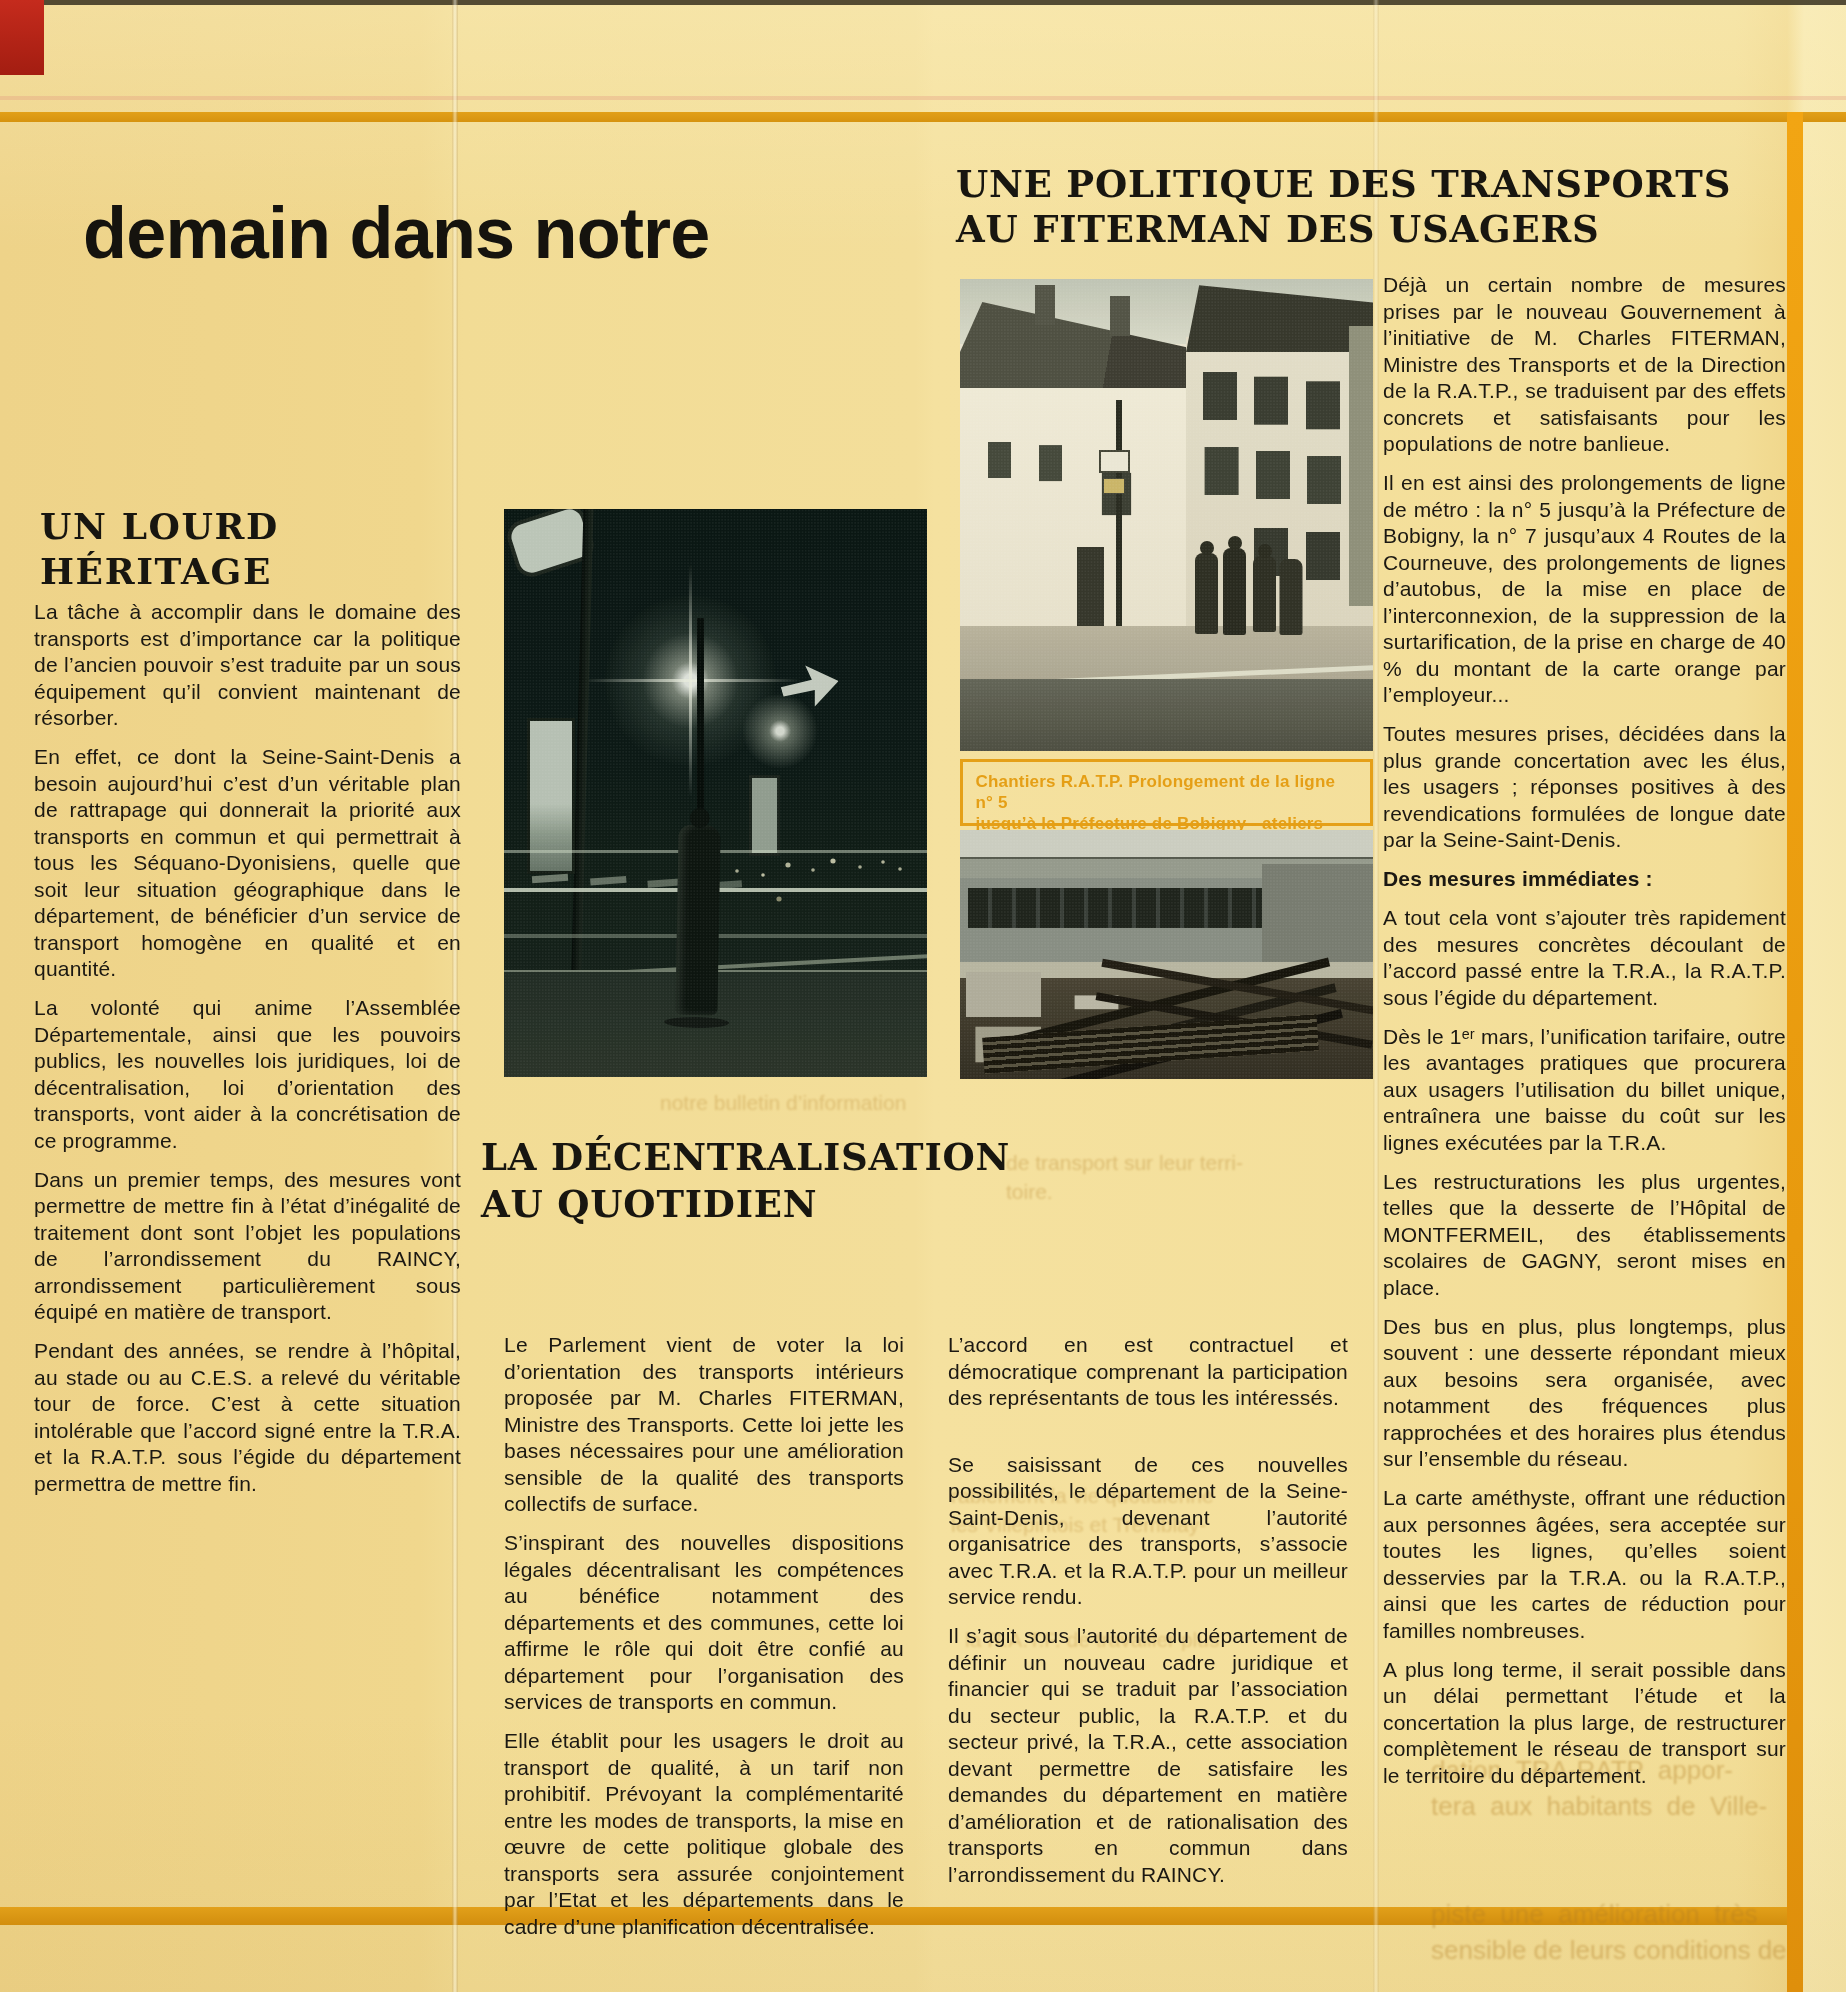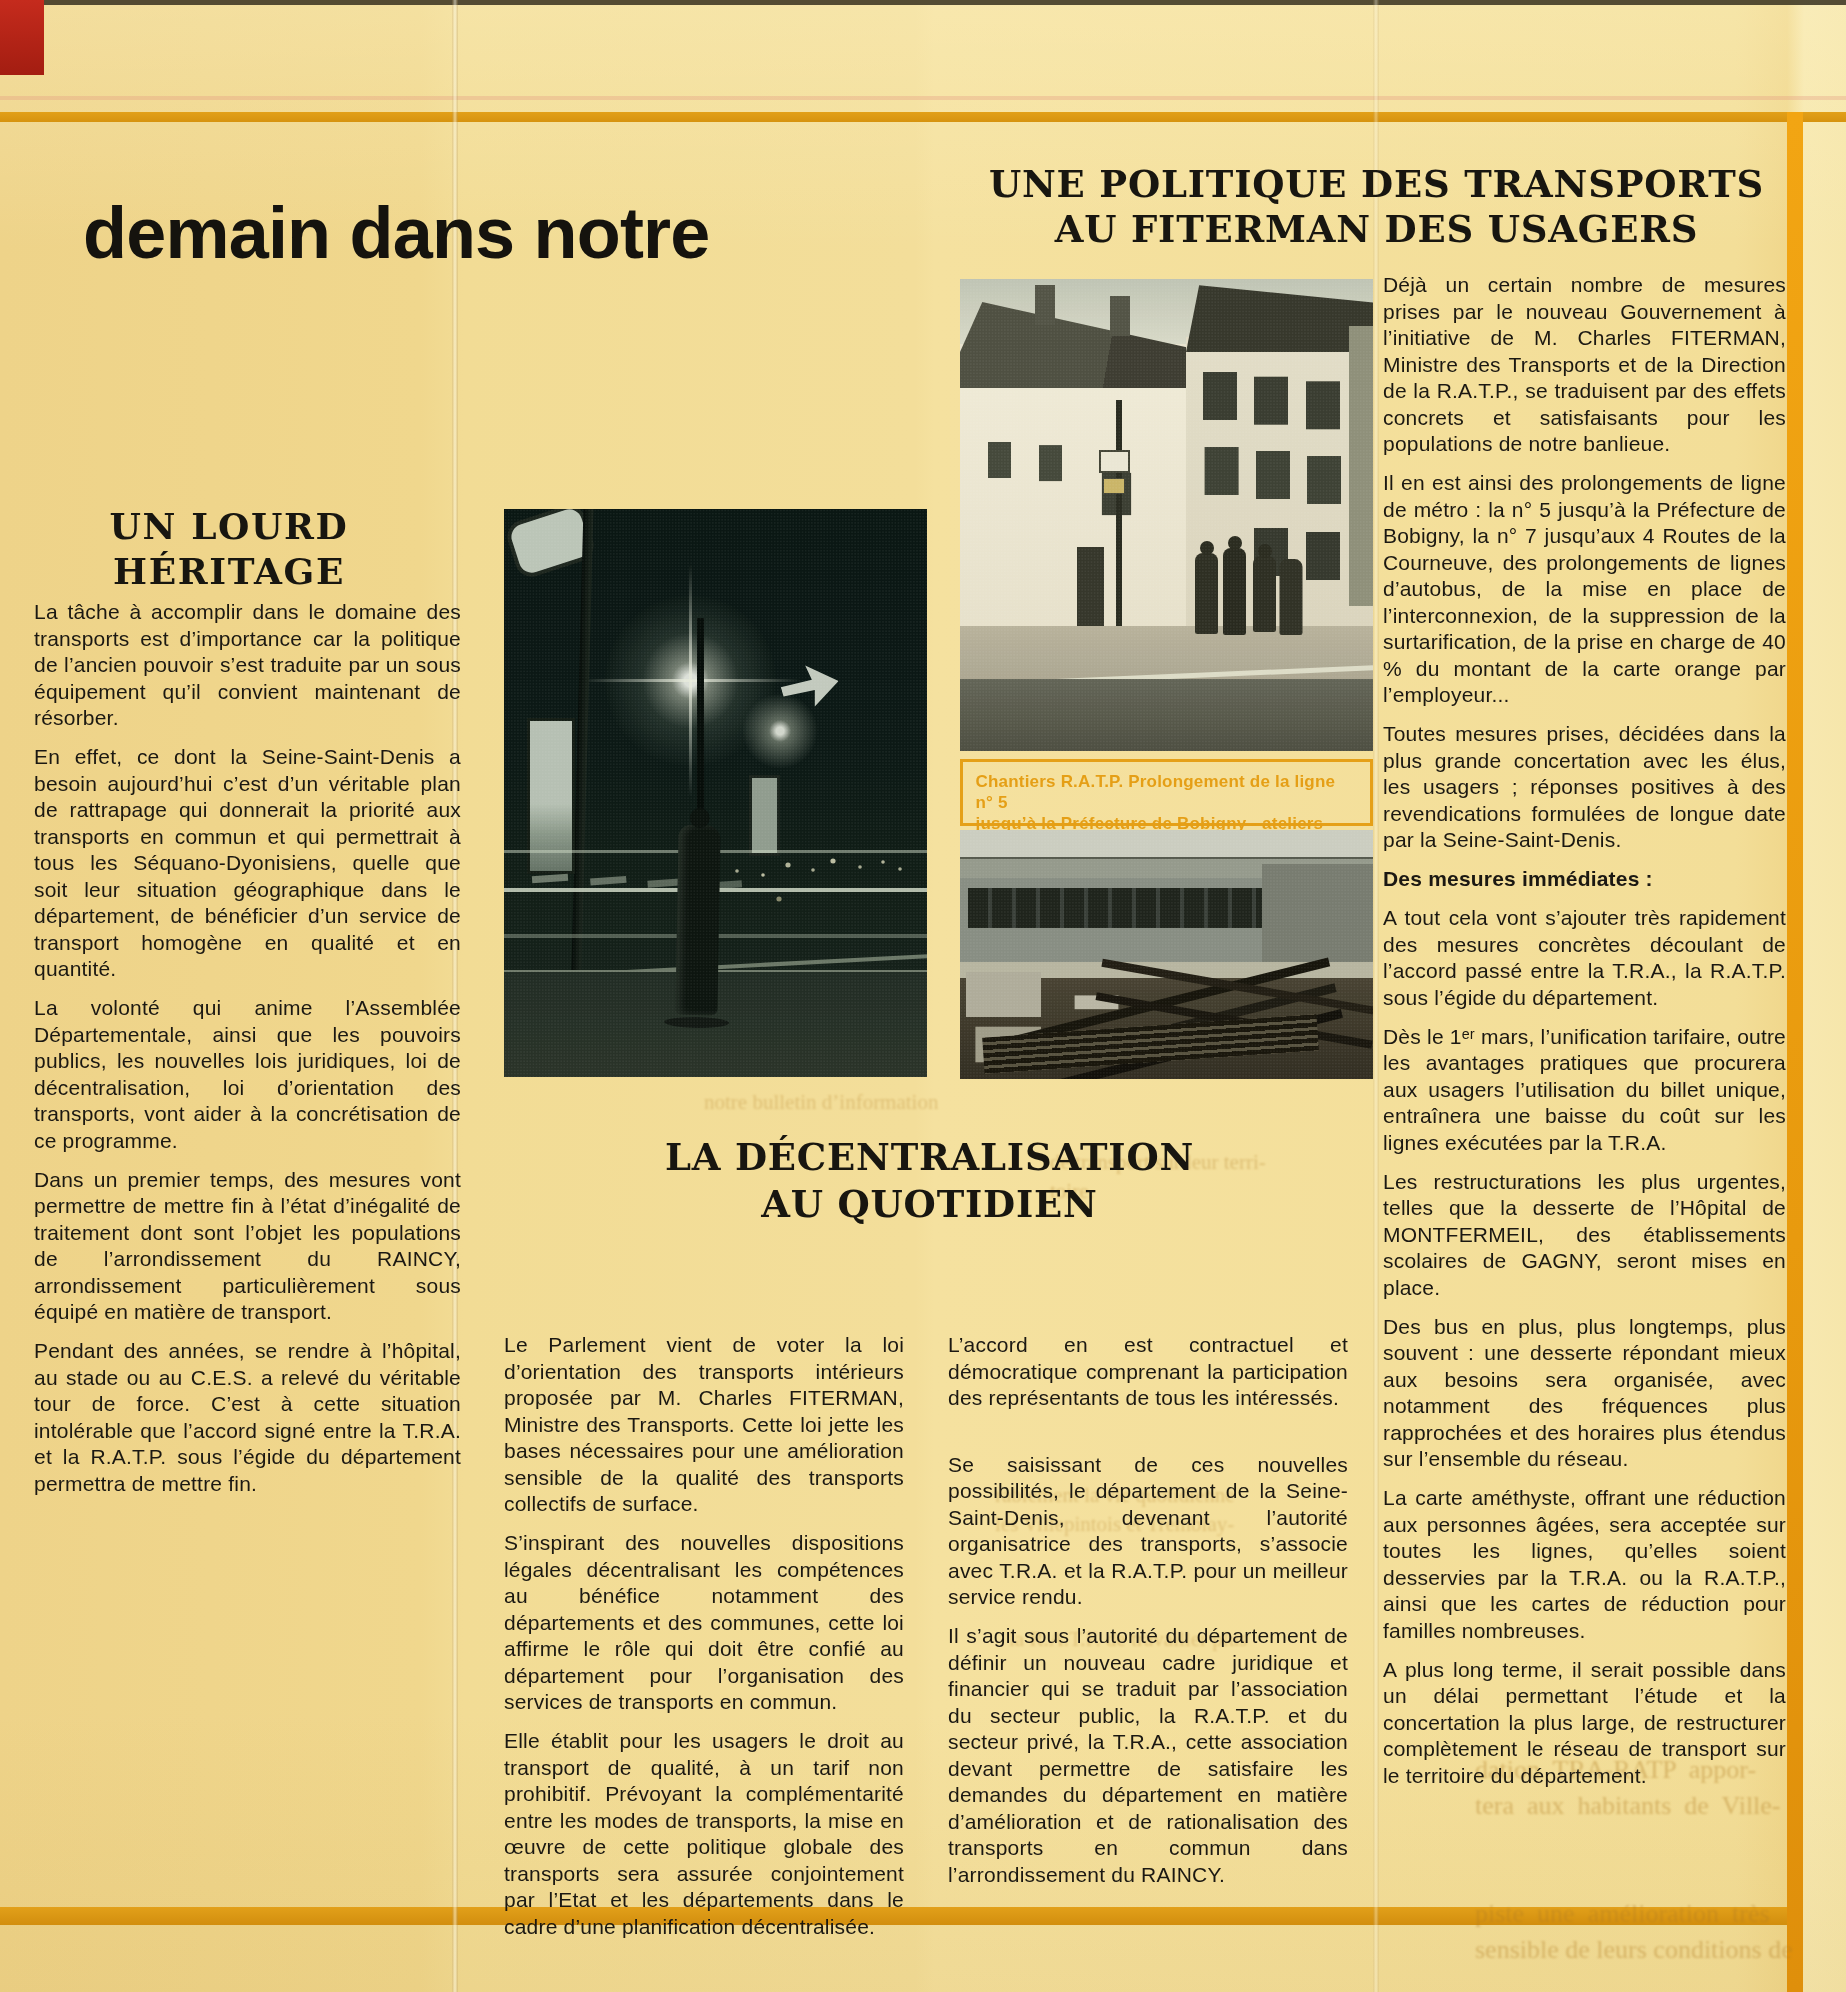--- a/index.html
+++ b/index.html
@@ -18,32 +18,32 @@
   .red-corner{left:0;top:0;width:44px;height:75px;background:linear-gradient(180deg,#c52b1d,#a31d11);}
   .pink-line{left:0;top:96px;width:100%;height:3.9px;background:rgba(226,150,128,.32);}
   .rule-top{left:0;top:112px;width:100%;height:10px;background:linear-gradient(180deg,#e2a019,#d6930f);}
   .rule-bottom{left:0;top:1907px;width:1796px;height:18px;background:linear-gradient(180deg,#e2a01a,#d28e0e);}
   .band-right{left:1787px;top:112px;width:15.6px;height:1880px;background:linear-gradient(180deg,#f2a513 0,#e89a0e 60%,#df8f0b 100%);}
   .crease{top:0;height:100%;}
   .crease-1{left:452px;width:6.2px;background:linear-gradient(90deg,rgba(140,100,30,.16),rgba(255,251,231,.55) 50%,rgba(140,100,30,.20));}
   .crease-2{left:1373px;width:6.2px;background:linear-gradient(90deg,rgba(140,100,30,.10),rgba(255,251,231,.38) 50%,rgba(140,100,30,.12));}
 
   
-  .ghost{font-family:Liberation Serif, serif;color:#b07b22;filter:blur(0.8px);white-space:pre;margin-left:44px;}
+  .ghost{font-family:Liberation Sans, sans-serif;color:#b07b22;filter:blur(0.8px);white-space:pre;}
   .ghost div{position:static;}
   .ghost-col-a-top{left:660px;top:1088px;font-size:21px;line-height:29px;opacity:.30;}
   .ghost-mid-1{left:1006px;top:1090px;font-size:21px;line-height:29px;opacity:.34;}
   .ghost-mid-2{left:951px;top:1177px;font-size:21px;line-height:29px;opacity:.32;}
   .ghost-col-b{left:951px;top:1423px;font-size:21px;line-height:29px;opacity:.30;}
   .ghost-col-b2{left:965px;top:1625px;font-size:21px;line-height:29px;opacity:.28;}
   .ghost-bottom{left:1431px;top:1680px;font-size:26px;line-height:36px;opacity:.40;}
 
   
   .title{left:83px;top:195px;width:872px;margin:0;font-size:72px;line-height:77px;font-weight:700;letter-spacing:-0.8px;color:#15130e;}
-  .slab{font-family:"DejaVu Serif","Liberation Serif",serif;font-weight:700;color:#181610;text-align:center;margin:0;}
+  .slab{font-family:"DejaVu Serif","Liberation Serif",serif;font-weight:700;color:#181610;text-align:left;margin:0;}
   .h-left{left:40px;top:504px;width:378px;font-size:36px;line-height:45px;letter-spacing:1.6px;}
   .h-right{left:956px;top:162px;width:841px;font-size:37px;line-height:45px;letter-spacing:0.8px;}
   .h-mid{left:481px;top:1116px;width:897px;font-size:37px;line-height:47px;letter-spacing:0.8px;margin-top:18px;}
   .col{font-size:21px;line-height:26.5px;text-align:justify;letter-spacing:0.2px;}
   .col p{position:static;margin:0 0 12.5px 0;}
   .col-left{left:34px;top:599px;width:427px;}
   .col-a{left:504px;top:1332px;width:400px;}
   .col-b{left:948px;top:1332px;width:400px;}
   .col-b p.sp{margin-top:40px;}
   .col-right{left:1383px;top:272px;width:403px;}

